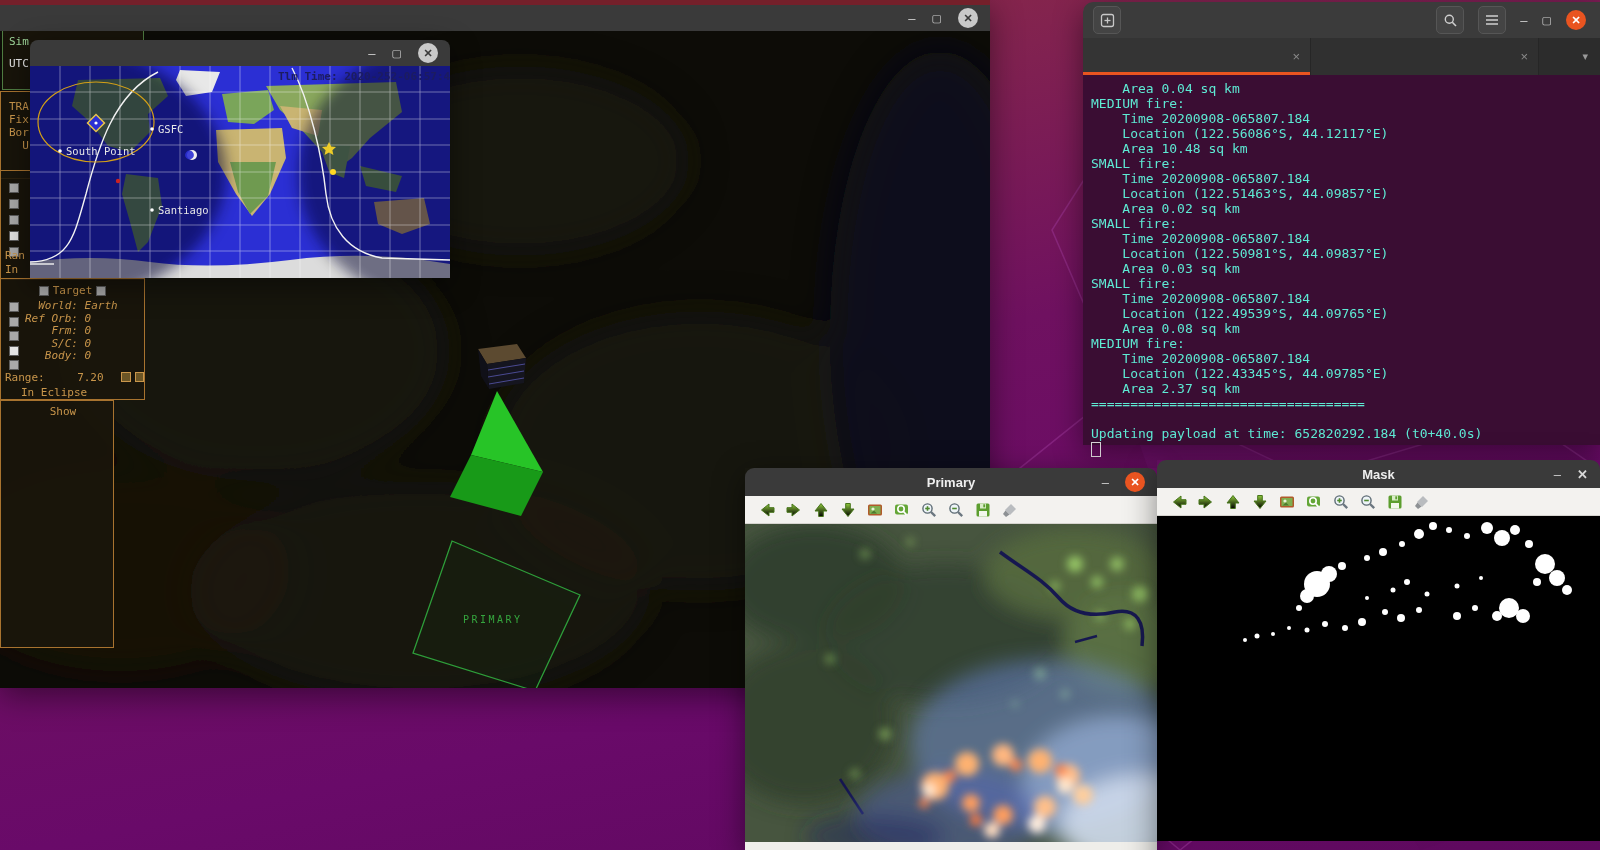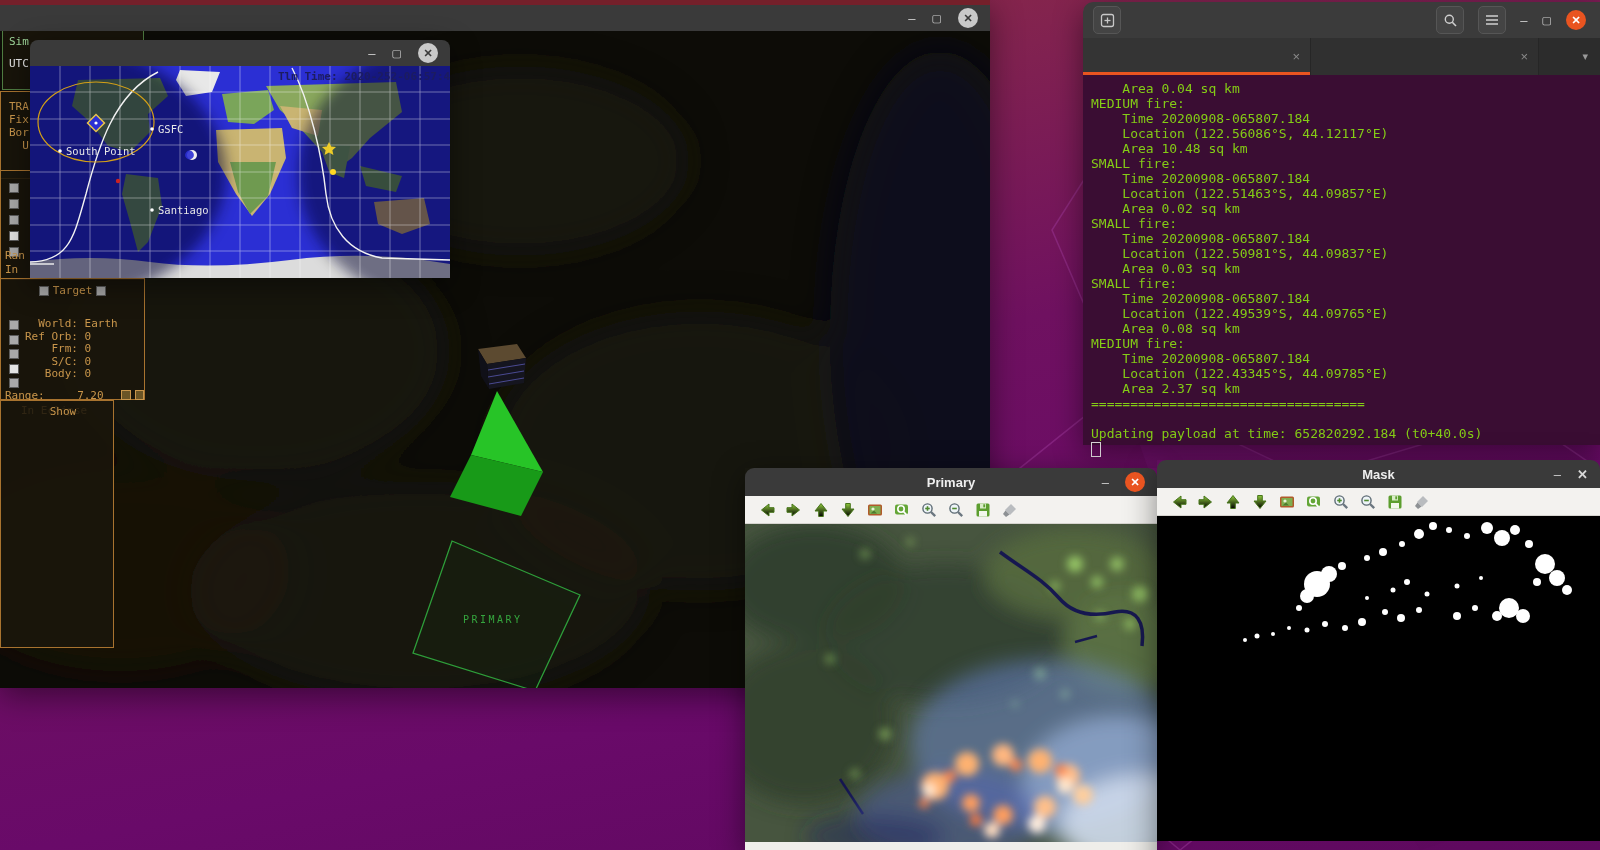--- a/index.html
+++ b/index.html
@@ -31,21 +31,21 @@
   .p-sim .utctxt{color:#e9e9e9;margin:9px 0 0 6px;}
   .p-tra{left:0;top:60px;width:143px;height:78px;padding-top:8px;}
   .p-tra pre{padding-left:8px;line-height:13px;}
   .p-cbs{left:0;top:139px;width:143px;height:108px;}
   .cbcol{position:absolute;left:8px;top:12px;display:flex;flex-direction:column;gap:6px;}
   .cb{width:8px;height:8px;background:#a9a9a9;border:1px solid #5c5c5c;}
   .cb.lit{background:#e3e3e3;}
   .p-cbs pre{position:absolute;left:4px;top:78px;line-height:13.5px;}
   .p-target{left:0;top:247px;width:143px;height:120px;}
   .t-head{display:flex;align-items:center;gap:4px;justify-content:center;margin-top:5px;}
-  .p-target .rows{position:relative;margin-top:21px;}
+  .p-target .rows{position:relative;margin-top:3px;font-style:italic;}
   .p-target .rows pre{padding-left:24px;line-height:12.5px;}
   .p-target .rowcbs{position:absolute;left:8px;top:2px;display:flex;flex-direction:column;gap:4.6px;}
   .rangeline{display:flex;align-items:center;gap:4px;margin:8px 0 0 4px;}
   .minibox{width:8px;height:8px;border:1px solid #c9964b;background:#6b5526;}
   .p-show{left:0;top:369px;width:112px;height:246px;}
   .p-show .sh-head{text-align:center;margin-top:4px;padding-left:12px;}
   .p-show pre{padding-left:6px;margin-top:3px;line-height:12.35px;}
   
   .win-map{left:30px;top:40px;width:420px;height:238px;border-radius:8px 8px 0 0;}
   .win-map .tbar{top:0;height:26px;border-radius:8px 8px 0 0;}
@@ -59,21 +59,21 @@
   .hb-right{margin-left:auto;display:flex;align-items:center;gap:14px;padding-right:14px;}
   .tabbar{position:absolute;top:36px;left:0;width:100%;height:37px;background:#2c2c2c;display:flex;}
   .ttab{width:227px;height:100%;position:relative;background:#343434;border-right:1px solid #262626;
     display:flex;align-items:center;justify-content:flex-end;}
   .ttab.inactive{background:#303030;}
   .ttab .tclose{color:#8a8a8a;font-size:13px;padding-right:10px;}
   .ttab.active:after{content:"";position:absolute;left:0;bottom:0;width:100%;height:3px;background:#e95420;}
   .tab-dd{margin-left:auto;color:#9a9a9a;font-size:11px;display:flex;align-items:center;padding-right:12px;}
   .termbody{position:absolute;top:73px;left:0;width:100%;height:370px;background:#3a0d33;
     padding:6px 0 0 8px;box-sizing:border-box;}
-  .termbody pre{margin:0;color:#84cc16;font-family:"DejaVu Sans Mono",monospace;
+  .termbody pre{margin:0;color:#5eead4;font-family:"DejaVu Sans Mono",monospace;
     font-size:13px;line-height:15px;white-space:pre;}
   .tcursor{display:inline-block;width:8px;height:13px;border:1.5px solid #d7d2d6;vertical-align:-2px;}
   
   .vtitle{height:28px;background:#3a3a3a;border-radius:9px 9px 0 0;display:flex;align-items:center;position:relative;}
   .vtitle .vt-label{position:absolute;left:0;right:0;text-align:center;color:#eee;
     font-weight:bold;font-size:13px;}
   .vtitle .tb-controls{z-index:2;}
   .vtoolbar{height:27px;background:#f3f2ef;border-bottom:1px solid #d6d4cf;
     display:flex;align-items:center;gap:9px;padding-left:13px;}
   .ti{width:18px;height:18px;}

